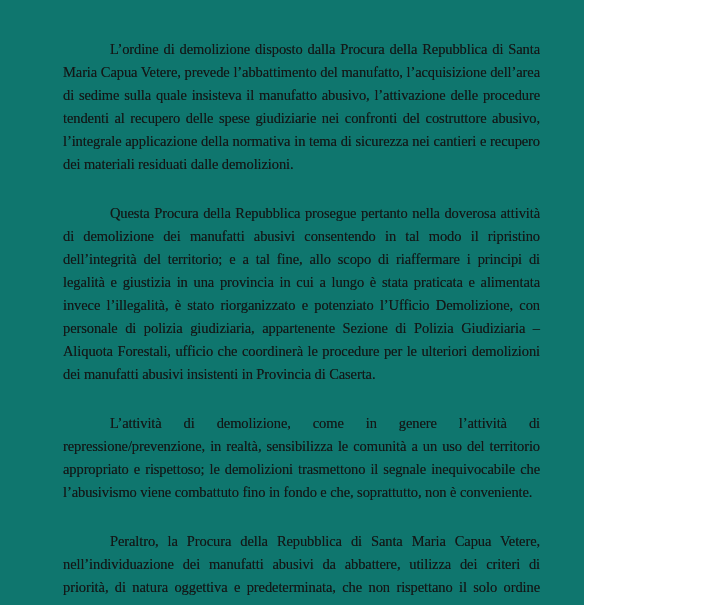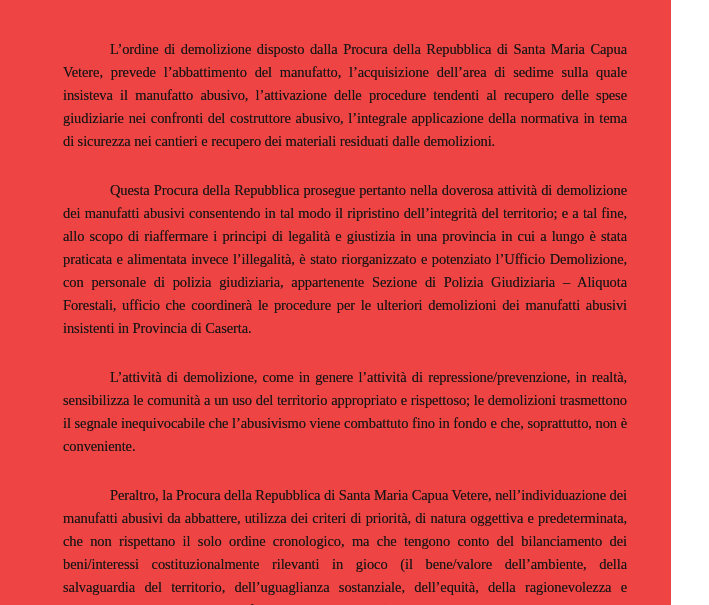--- a/index.html
+++ b/index.html
@@ -7,24 +7,24 @@
     padding: 0;
   }
   body {
     width: 709px;
     height: 605px;
     background: #ffffff;
     overflow: hidden;
   }
   .page {
     box-sizing: border-box;
-    width: 671px;
+    width: 584px;
     height: 605px;
     padding: 38px 44px 0 63px;
-    background: #ef4444;
+    background: #0f766e;
     font-family: "Liberation Serif", "DejaVu Serif", serif;
     color: #161616;
   }
   .para {
     font-size: 14.5px;
     line-height: 23px;
     letter-spacing: -0.1px;
     text-align: justify;
     text-indent: 47px;
     margin: 0 0 26px 0;

